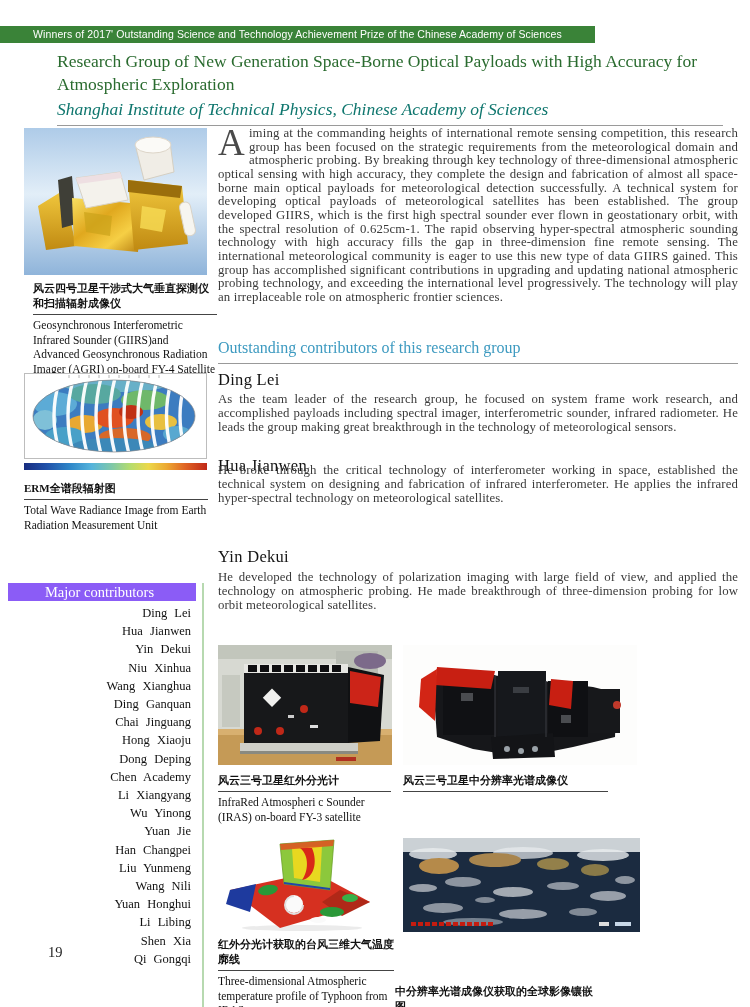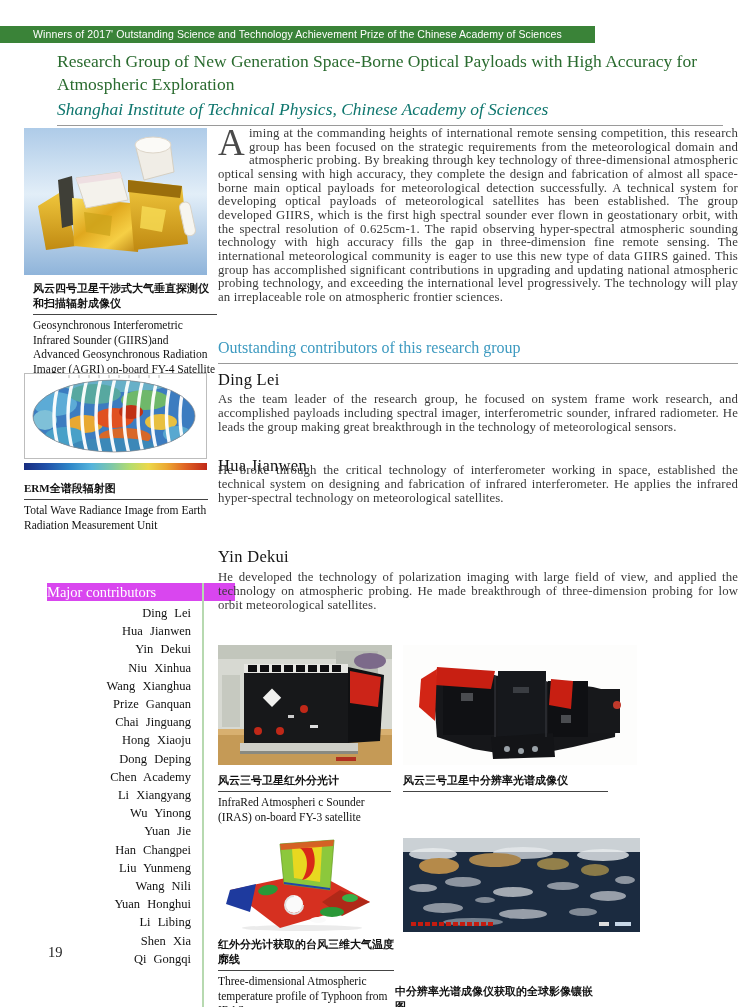--- a/index.html
+++ b/index.html
@@ -37,22 +37,22 @@
     border:1px solid #bdbdbd;background:#fff;
   }
   .colorbar{
     position:absolute;left:24px;top:463px;width:183px;height:7px;
     background:linear-gradient(90deg,#182d80 0%,#2050a8 12%,#2e86c8 25%,#55b4dc 37%,#7fc8a8 48%,#b4dc6e 58%,#ecd84a 68%,#eca832 78%,#e06424 88%,#c02818 100%);
   }
   .fig2-cap{position:absolute;left:24px;top:481px;width:184px;}
 
   .mc-box{
     position:absolute;left:8px;top:583px;width:188px;height:18px;
-    background:#d946ef;color:#fff;text-align:left;
-    font-size:14.5px;line-height:18px;padding-right:5px;box-sizing:border-box;margin-left:39px;
+    background:#8b5cf6;color:#fff;text-align:center;
+    font-size:14.5px;line-height:18px;padding-right:5px;box-sizing:border-box;
   }
   .mc-list{
     position:absolute;left:8px;top:604px;width:183px;text-align:right;
     font-size:12.5px;line-height:18.2px;color:#111;word-spacing:4px;
   }
   .vline{position:absolute;left:202px;top:583px;width:2px;height:424px;background:#b7d9b0;}
   .pagenum{position:absolute;left:48px;top:944px;font-size:14.5px;color:#222;}
 
   
   .rcol{position:absolute;left:218px;top:0;width:520px;height:1007px;}
@@ -201,21 +201,21 @@
 
   <div class="mc-box">
     <span>Major contributors</span>
   </div>
   <div class="mc-list">
     <div class="mc-name">Ding Lei</div>
     <div class="mc-name">Hua Jianwen</div>
     <div class="mc-name">Yin Dekui</div>
     <div class="mc-name">Niu Xinhua</div>
     <div class="mc-name">Wang Xianghua</div>
-    <div class="mc-name">Prize Ganquan</div>
+    <div class="mc-name">Ding Ganquan</div>
     <div class="mc-name">Chai Jinguang</div>
     <div class="mc-name">Hong Xiaoju</div>
     <div class="mc-name">Dong Deping</div>
     <div class="mc-name">Chen Academy</div>
     <div class="mc-name">Li Xiangyang</div>
     <div class="mc-name">Wu Yinong</div>
     <div class="mc-name">Yuan Jie</div>
     <div class="mc-name">Han Changpei</div>
     <div class="mc-name">Liu Yunmeng</div>
     <div class="mc-name">Wang Nili</div>

